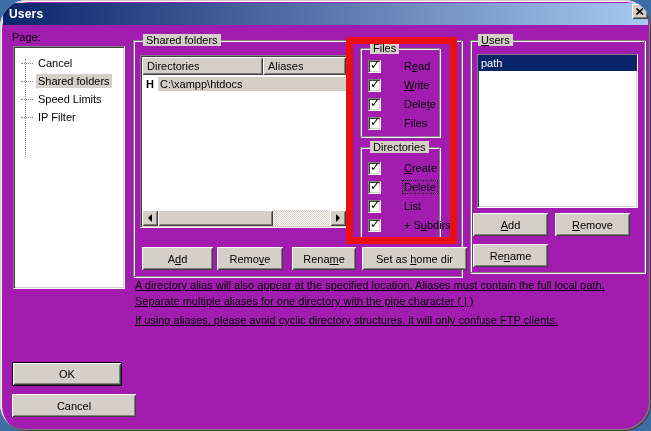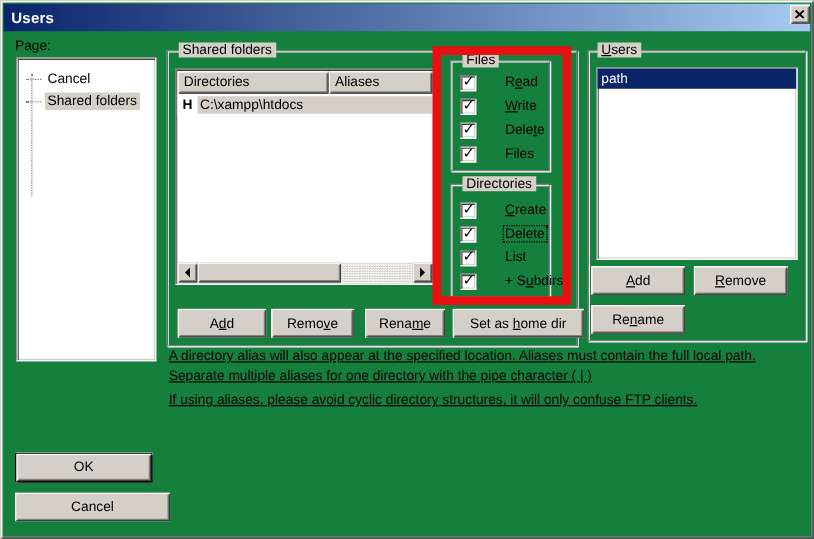--- a/index.html
+++ b/index.html
@@ -1,22 +1,22 @@
 <!DOCTYPE html>
 <html><head>
 <meta charset="utf-8">
 <style>
   html,body{margin:0;padding:0;background:#3a6ea5;}
   *{box-sizing:border-box;}
   .dialog{
-    position:relative;width:651px;height:431px;background:#15803d;
+    position:relative;width:651px;height:431px;background:#a21caf;
     font-family:"Liberation Sans","DejaVu Sans",sans-serif;font-size:11px;color:#000;
     box-shadow:inset 1px 1px 0 #d4d0c8, inset -1px -1px 0 #404040,
                inset 2px 2px 0 #ffffff, inset -2px -2px 0 #808080;
-    overflow:hidden; -webkit-font-smoothing:none;
+    overflow:hidden;border-radius:27px; -webkit-font-smoothing:none;
   }
   .titlebar{
     position:absolute;left:3px;top:3px;right:3px;height:22px;
     background:linear-gradient(to right,#0a246a,#a6caf0);
     display:flex;align-items:center;padding-left:6px;
   }
   .titletext{color:#fff;font-weight:bold;font-size:12px;letter-spacing:.2px;}
   .closebtn{
     position:absolute;right:3px;top:4px;width:16px;height:15px;background:#d4d0c8;
     border:none;padding:0;display:flex;align-items:center;justify-content:center;
@@ -107,20 +107,28 @@
   <div class="label" style="left:12px;top:31px">Page:</div>
   <div class="tree sunken">
     <div class="vline"></div>
     <div class="treeitem">
       <span class="stub"></span>
       <span class="tlabel">Cancel</span>
     </div>
     <div class="treeitem">
       <span class="stub"></span>
       <span class="tlabel selected">Shared folders</span>
+    </div>
+    <div class="treeitem">
+      <span class="stub"></span>
+      <span class="tlabel">Speed Limits</span>
+    </div>
+    <div class="treeitem">
+      <span class="stub"></span>
+      <span class="tlabel">IP Filter</span>
     </div>
   </div>
 
   <div class="groupbox" style="left:133px;top:40px;width:329px;height:237px"></div>
   <span class="glabel" style="left:143px;top:34px">Shared folders</span>
 
   <div class="listview sunken">
     <div class="lvinner">
       <div class="lvheader">
         <div class="hcell c1">Directories</div>

